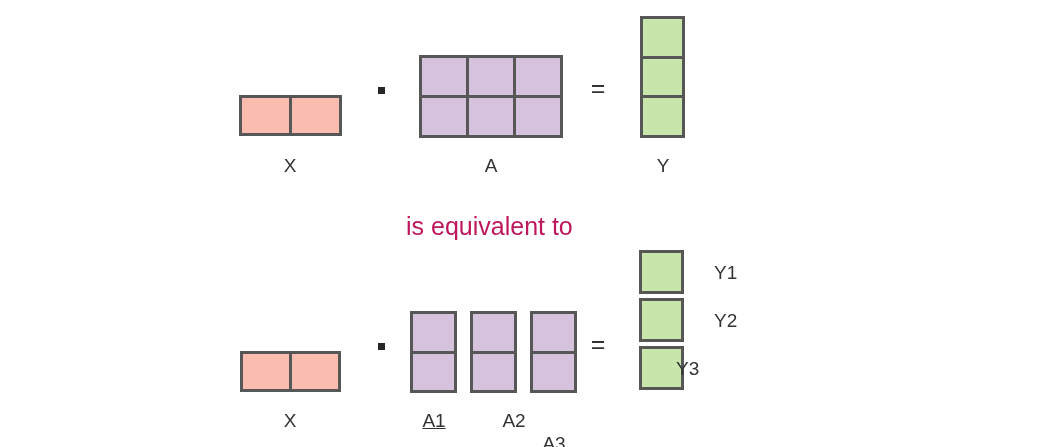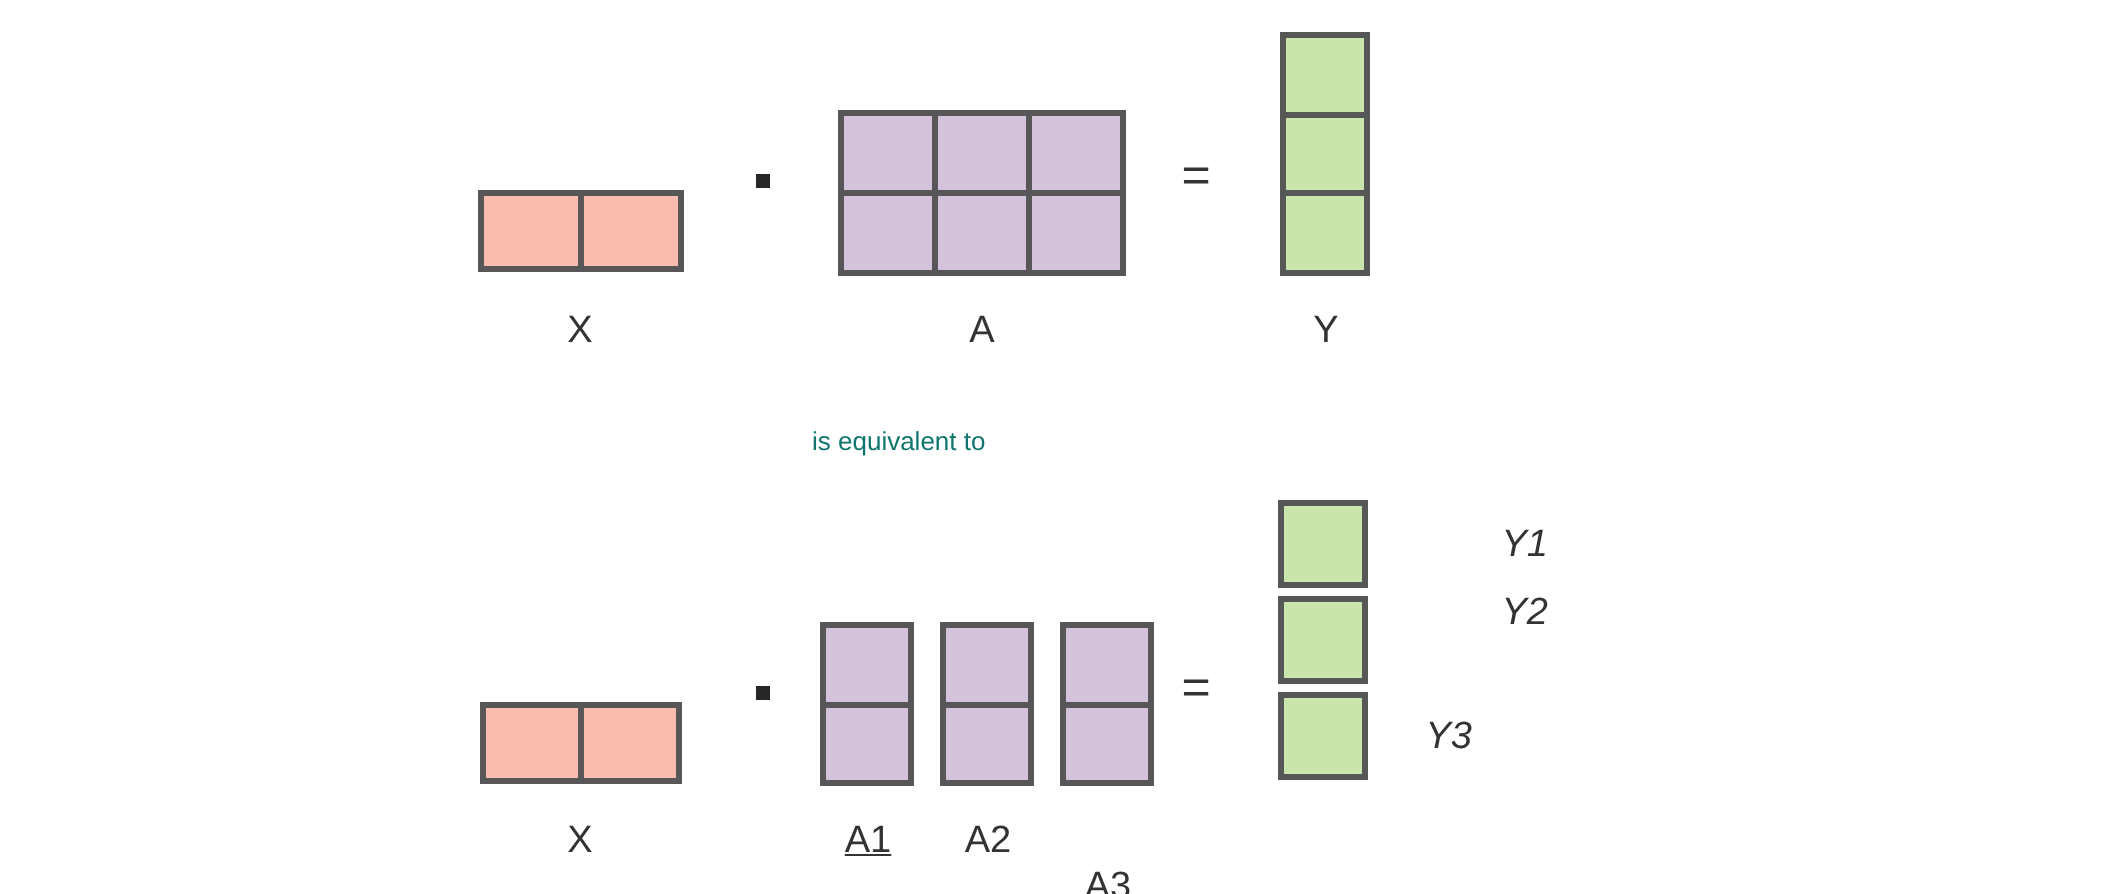--- a/index.html
+++ b/index.html
@@ -59,27 +59,26 @@
   
   .label {
     position: absolute;
     font-size: 19px;
     color: #333333;
     line-height: 1;
     text-align: center;
     white-space: nowrap;
   }
   .label.left-aligned {
-    text-align: right;
-    font-style: italic;
+    text-align: left;
   }
   .caption {
     position: absolute;
-    font-size: 13px;
-    color: #0f766e;
+    font-size: 25px;
+    color: #be185d;
     line-height: 1;
     white-space: nowrap;
   }
 </style>
 </head>
 <body>
 
 <div id="canvas">
 
   <div class="matrix" style="left:239px; top:95px; width:103px; height:41px;
@@ -128,33 +127,33 @@
     <div class="cell a-cell"></div>
     <div class="cell a-cell"></div>
   </div>
   <div class="label" style="left:394px; top:411px; width:80px;text-decoration:underline;">A1</div>
 
   <div class="matrix" style="left:470px; top:311px; width:47px; height:82px;
               grid-template-columns: repeat(1, 1fr); grid-template-rows: repeat(2, 1fr);">
     <div class="cell a-cell"></div>
     <div class="cell a-cell"></div>
   </div>
-  <div class="label" style="left:454px; top:411px; width:80px;">A2</div>
+  <div class="label" style="left:474px; top:411px; width:80px;">A2</div>
 
   <div class="matrix" style="left:530px; top:311px; width:47px; height:82px;
               grid-template-columns: repeat(1, 1fr); grid-template-rows: repeat(2, 1fr);">
     <div class="cell a-cell"></div>
     <div class="cell a-cell"></div>
   </div>
   <div class="label" style="left:514px; top:434px; width:80px;">A3</div>
 
   <div class="op-eq" style="left:586px; top:332px;">=</div>
 
   <div class="single" style="left:639px; top:250px; width:45px; height:44px;"></div>
   <div class="label left-aligned" style="left:714px; top:263px; width:60px;">Y1</div>
 
   <div class="single" style="left:639px; top:298px; width:45px; height:44px;"></div>
-  <div class="label left-aligned" style="left:714px; top:297px; width:60px;">Y2</div>
+  <div class="label left-aligned" style="left:714px; top:311px; width:60px;">Y2</div>
 
   <div class="single" style="left:639px; top:346px; width:45px; height:44px;"></div>
   <div class="label left-aligned" style="left:676px; top:359px; width:60px;">Y3</div>
 
 </div>
 
 </body></html>

